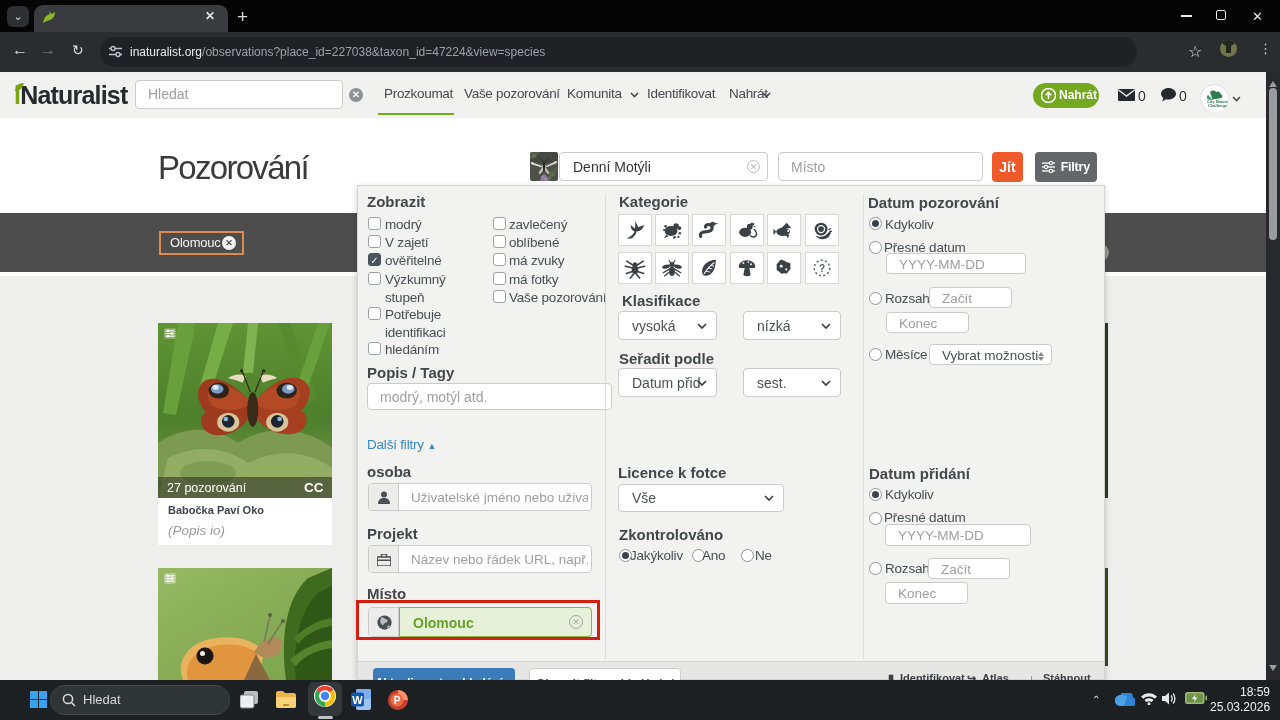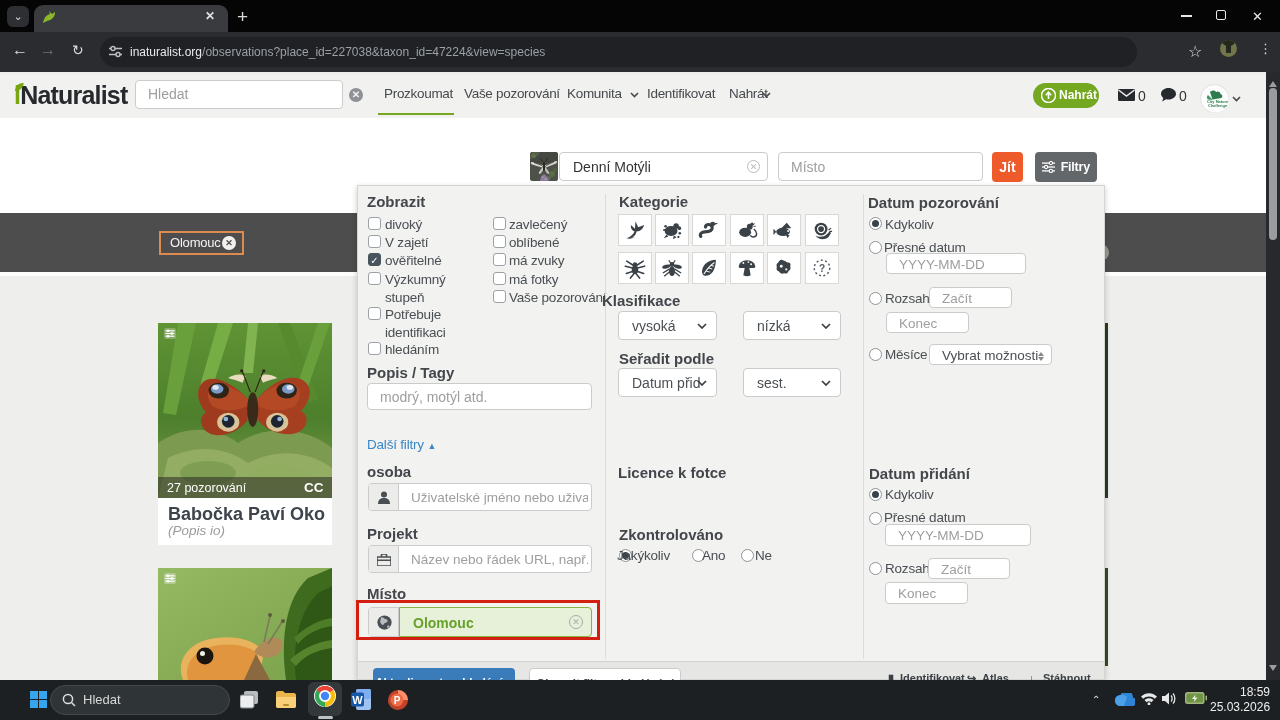--- a/index.html
+++ b/index.html
@@ -157,20 +157,21 @@
         <path d="M8 6 c2-2 5-2 6 0 c2-1.5 4.5 0 4.5 2 c2 .5 2.5 3 1 4 l-9 1.5 Z" fill="#2e7d4f"></path>
         <path d="M6 9 c-1.5 1-1.5 3.5 0 4.5 L11 14 Z" fill="#3a9960"></path>
         <text x="5" y="16.5" font-family="Liberation Sans, sans-serif" font-size="4" fill="#2e7d4f" font-weight="bold">City Nature</text>
         <text x="6" y="21" font-family="Liberation Sans, sans-serif" font-size="4" fill="#2e7d4f" font-weight="bold">Challenge</text>
       </svg>
     </div>
     <svg class="abs" style="left:1232px;top:24px" width="9" height="6" viewBox="0 0 9 6">
       <path d="M1 1 L4.5 4.5 L8 1" stroke="#46494d" stroke-width="1.6" fill="none"></path>
     </svg>
 
+    <div class="abs" id="title">Pozorování</div>
     <div class="abs" id="thumb"><svg width="28" height="29" viewBox="0 0 28 29">
         <rect width="28" height="29" fill="#4e5149"></rect>
         <rect width="28" height="10" fill="#454840"></rect>
         <path d="M0 0 h10 c-2 4 -6 7 -10 7 Z" fill="#55604a"></path>
         <circle cx="4" cy="4" r="2" fill="#617050"></circle>
         <circle cx="22" cy="22" r="3" fill="#5a6c48"></circle>
         <circle cx="25" cy="18" r="2" fill="#51633f"></circle>
         <circle cx="19" cy="26" r="2" fill="#617050"></circle>
         <path d="M13 13 L2 10 C0.5 9.5 0.5 11.5 2 12.5 L12 15.5 Z" fill="#dcdcd4"></path>
         <path d="M15 13 L26 9 C27.5 8.5 27.5 10.5 26 11.5 L16 15.5 Z" fill="#d2d2ca"></path>
@@ -255,21 +256,21 @@
           <g stroke="#fff" stroke-width="1.2">
             <line x1="1.5" y1="2.8" x2="10.5" y2="2.8"></line>
             <line x1="1.5" y1="5.5" x2="10.5" y2="5.5"></line>
             <line x1="1.5" y1="8.2" x2="10.5" y2="8.2"></line>
           </g>
           <circle cx="4" cy="2.8" r="1.3" fill="#fff"></circle>
           <circle cx="8" cy="5.5" r="1.3" fill="#fff"></circle>
           <circle cx="4" cy="8.2" r="1.3" fill="#fff"></circle>
         </g>
       </svg>
-      <div style="position:absolute;left:10px;top:181px;font-size:18px;font-weight:bold;color:#3c434a">Babočka Paví Oko</div>
+      <div style="position:absolute;left:10px;top:181px;font-size:11px;font-weight:bold;color:#3c434a">Babočka Paví Oko</div>
       <div style="position:absolute;left:10px;top:200px;font-size:13.5px;font-style:italic;color:#9b9b9b">(Popis io)</div>
     </div>
     <div class="abs" style="left:158px;top:496px;width:174px;height:112px;background:#fff;overflow:hidden">
       <svg width="174" height="112" viewBox="0 0 174 112">
         <defs>
           <linearGradient id="g2" x1="0" y1="0" x2="1" y2="1">
           <stop offset="0" stop-color="#96b964"></stop>
             <stop offset="0.5" stop-color="#88ad56"></stop>
             <stop offset="1" stop-color="#7aa34c"></stop>
         </linearGradient>
@@ -303,21 +304,21 @@
       </svg>
     </div>
 
     <div class="abs" style="left:1102px;top:251px;width:6px;height:175px;background:#2c3c1c"></div>
     <div class="abs" style="left:1102px;top:496px;width:6px;height:98px;background:#374d20"></div>
 
     <div class="abs" id="panel">
 
       <div class="h" style="left:9px;top:7px">Zobrazit</div>
       <div class="cb" style="left:10px;top:31px"></div>
-      <div class="lbl" style="left:27px;top:30px">divoký</div>
+      <div class="lbl" style="left:27px;top:30px">modrý</div>
       <div class="cb" style="left:10px;top:49px"></div>
       <div class="lbl" style="left:27px;top:48px">V zajetí</div>
       <div class="cb on" style="left:10px;top:67px">✓</div>
       <div class="lbl" style="left:27px;top:66px">ověřitelné</div>
       <div class="cb" style="left:10px;top:86px"></div>
       <div class="lbl" style="left:27px;top:85px">Výzkumný<br>stupeň</div>
       <div class="cb" style="left:10px;top:121px"></div>
       <div class="lbl" style="left:27px;top:120px">Potřebuje<br>identifikaci</div>
       <div class="cb" style="left:10px;top:156px"></div>
       <div class="lbl" style="left:27px;top:155px">hledáním</div>
@@ -325,21 +326,21 @@
       <div class="lbl" style="left:151px;top:30px">zavlečený</div>
       <div class="cb" style="left:135px;top:49px"></div>
       <div class="lbl" style="left:151px;top:48px">oblíbené</div>
       <div class="cb" style="left:135px;top:67px"></div>
       <div class="lbl" style="left:151px;top:66px">má zvuky</div>
       <div class="cb" style="left:135px;top:86px"></div>
       <div class="lbl" style="left:151px;top:85px">má fotky</div>
       <div class="cb" style="left:135px;top:104px"></div>
       <div class="lbl" style="left:151px;top:103px">Vaše pozorování</div>
       <div class="h" style="left:9px;top:178px">Popis / Tagy</div>
-      <div class="tin" style="left:9px;top:197px;width:225px;height:27px">
+      <div class="tin" style="left:9px;top:197px;width:245px;height:27px">
         <span>modrý, motýl atd.</span>
       </div>
       <div class="lbl" style="left:9px;top:250px;color:#3987c8">Další filtry <span style="font-size:9px">▲</span></div>
       <div class="h" style="left:9px;top:277px">osoba</div>
       <div class="ig" style="left:10px;top:297px;width:224px;height:28px">
         <div class="ic">
         <svg width="12" height="13" viewBox="0 0 12 13" style="position:absolute;left:9px;top:7px">
             <circle cx="6" cy="3.4" r="3" fill="#4a4f54"></circle>
             <path d="M0 13 C0 8.6 2.6 7 6 7 C9.4 7 12 8.6 12 13 Z" fill="#4a4f54"></path>
           </svg>
@@ -464,21 +465,21 @@
           <circle cx="9" cy="10" r="1.6" fill="#f2f2f0"></circle>
           <circle cx="14.5" cy="13.5" r="1.2" fill="#f2f2f0"></circle>
         </svg>
       </div>
       <div class="kat" style="left:447px;top:66px">
         <svg width="22" height="22" viewBox="0 0 24 24">
           <circle cx="12" cy="12" r="8.5" fill="none" stroke="#565c61" stroke-width="1.6" stroke-dasharray="2.2 2.6"></circle>
           <text x="12" y="16" text-anchor="middle" font-family="Liberation Sans, sans-serif" font-size="11" font-weight="bold" fill="#565c61">?</text>
         </svg>
       </div>
-      <div class="h" style="left:244px;top:106px">Klasifikace</div>
+      <div class="h" style="left:264px;top:106px">Klasifikace</div>
       <div class="sel" style="left:260px;top:125px;width:99px;height:29px">
         <span>vysoká</span>
         <svg width="10" height="6" viewBox="0 0 10 6">
           <path d="M1 1 L5 5 L9 1" stroke="#3a3f44" stroke-width="1.7" fill="none"></path>
         </svg>
       </div>
       <div class="sel" style="left:385px;top:125px;width:98px;height:29px">
         <span>nízká</span>
         <svg width="10" height="6" viewBox="0 0 10 6">
           <path d="M1 1 L5 5 L9 1" stroke="#3a3f44" stroke-width="1.7" fill="none"></path>
@@ -491,23 +492,29 @@
           <path d="M1 1 L5 5 L9 1" stroke="#3a3f44" stroke-width="1.7" fill="none"></path>
         </svg>
       </div>
       <div class="sel" style="left:385px;top:182px;width:98px;height:29px">
         <span>sest.</span>
         <svg width="10" height="6" viewBox="0 0 10 6">
           <path d="M1 1 L5 5 L9 1" stroke="#3a3f44" stroke-width="1.7" fill="none"></path>
         </svg>
       </div>
       <div class="h" style="left:260px;top:278px">Licence k fotce</div>
+      <div class="sel" style="left:260px;top:298px;width:166px;height:28px">
+        <span>Vše</span>
+        <svg width="10" height="6" viewBox="0 0 10 6">
+          <path d="M1 1 L5 5 L9 1" stroke="#3a3f44" stroke-width="1.7" fill="none"></path>
+        </svg>
+      </div>
       <div class="h" style="left:261px;top:340px">Zkontrolováno</div>
       <div class="rad on" style="left:261px;top:363px"></div>
-      <div class="lbl" style="left:259px;top:361px">Jakýkoliv</div>
+      <div class="lbl" style="left:272px;top:361px">Jakýkoliv</div>
       <div class="rad" style="left:334px;top:363px"></div>
       <div class="lbl" style="left:344px;top:361px">Ano</div>
       <div class="rad" style="left:383px;top:363px"></div>
       <div class="lbl" style="left:397px;top:361px">Ne</div>
 
       <div class="vsep" style="left:505px"></div>
       <div class="h" style="left:510px;top:8px">Datum pozorování</div>
       <div class="rad on" style="left:511px;top:31px"></div>
       <div class="lbl" style="left:527px;top:30px">Kdykoliv</div>
       <div class="rad" style="left:511px;top:55px"></div>

